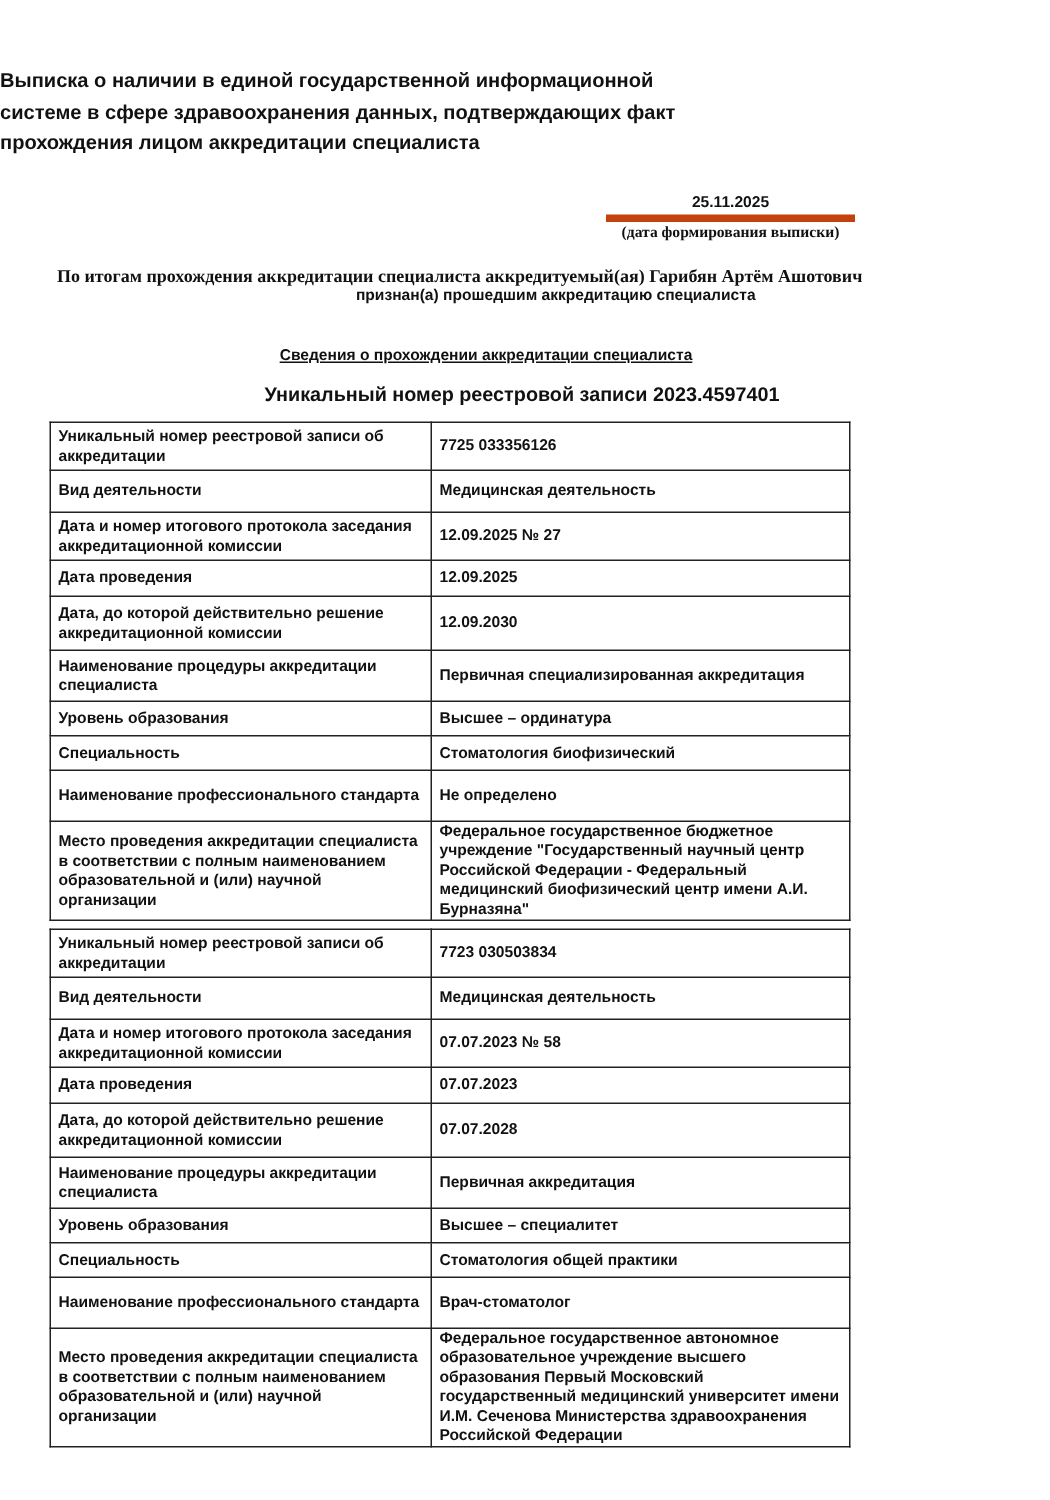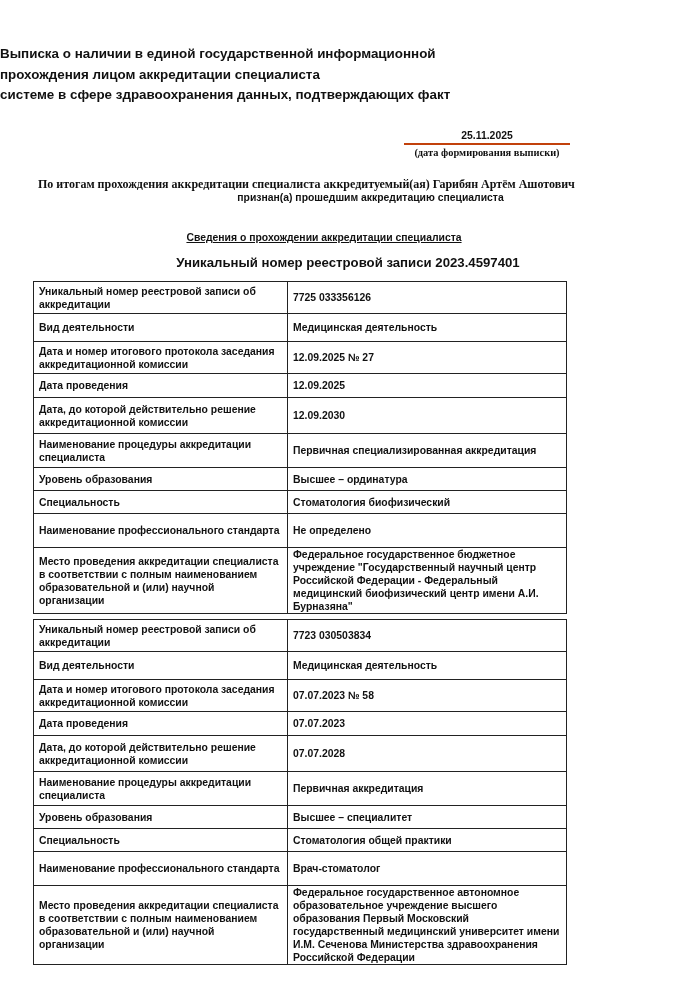--- a/index.html
+++ b/index.html
@@ -8,21 +8,21 @@
     font-family: "Liberation Sans", sans-serif; color: #111111; font-weight: bold;
   }
   .title {
     position: absolute; left: 0; width: 700px; top: 44px;
     text-align: left; font-size: 13.4px; line-height: 20.5px;
   }
   .date-block {
     position: absolute; left: 404px; width: 166px; top: 129px; text-align: center;
   }
   .date-value {
-    font-size: 10.4px; line-height: 13px; border-bottom: 2px solid #c2410c; padding-bottom: 1px;
+    font-size: 10.4px; line-height: 13px; border-bottom: 5px solid #c2410c; padding-bottom: 1px;
   }
   .date-caption { font-size: 10.4px; line-height: 13px; margin-top: 1px; font-family: Liberation Serif, serif; }
   .intro1 {
     position: absolute; left: 38px; top: 178px; font-size: 12px; line-height: 13px; white-space: nowrap; font-family: Liberation Serif, serif;
   }
   .intro2 {
     position: absolute; left: 0; width: 700px; top: 191px; text-align: center; font-size: 10.4px; line-height: 13px;
     padding-left: 41px; box-sizing: border-box;
   }
   .section-heading {
@@ -42,22 +42,22 @@
   }
   table.rec td.k { width: 254px; }
   .t1 { top: 281px; }
   .t2 { top: 619px; }
 </style>
 </head>
 <body>
 
 <div class="title">
   <div>Выписка о наличии в единой государственной информационной</div>
+  <div>системе в сфере здравоохранения данных, подтверждающих факт</div>
   <div>прохождения лицом аккредитации специалиста</div>
-  <div>системе в сфере здравоохранения данных, подтверждающих факт</div>
 </div>
 
 <div class="date-block">
   <div class="date-value">25.11.2025</div>
   <div class="date-caption">(дата формирования выписки)</div>
 </div>
 
 <div class="intro1">По итогам прохождения аккредитации специалиста аккредитуемый(ая) Гарибян Артём Ашотович</div>
 <div class="intro2">признан(а) прошедшим аккредитацию специалиста</div>
 

